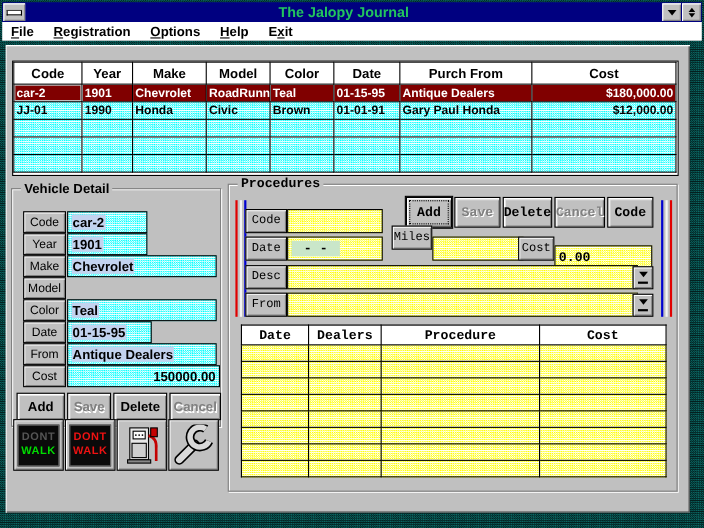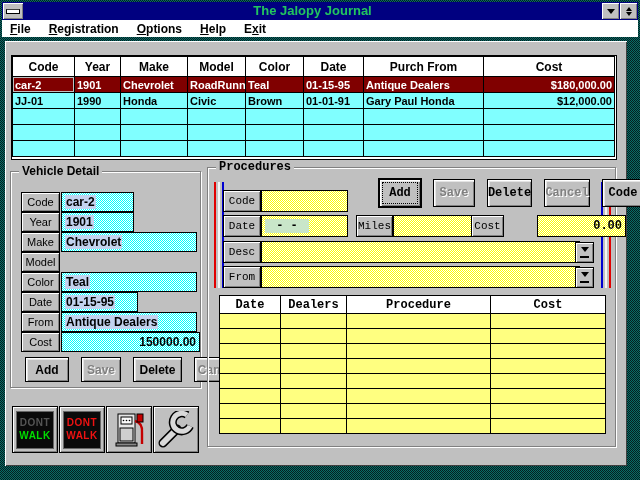--- a/index.html
+++ b/index.html
@@ -50,21 +50,21 @@
   .lbl{position:absolute;background:#c0c0c0;border:1px solid #000;
     box-shadow:inset 1px 1px 0 #fff, inset -1px -1px 0 #808080;
     font-size:11px;color:#000;display:flex;align-items:center;justify-content:center;}
   .fld{position:absolute;border:1px solid #000;font-size:12px;font-weight:bold;color:#000;
     display:flex;align-items:center;padding:0 3px;white-space:nowrap;overflow:hidden;}
   .hlb{background:var(--highlight_blue,#c3d3ef);padding:0 1px;}
   .hlg{background:var(--highlight_green,#c9e6c9);padding:0 1px;min-width:42px;text-align:center;}
   
   .btn{background:#c0c0c0;border:1px solid #000;
     box-shadow:inset 1px 1px 0 #fff, inset 2px 2px 0 #e4e4e4, inset -1px -1px 0 #808080;
-    font-size:12px;font-weight:bold;color:#000;display:flex;align-items:center;justify-content:center;cursor:default;margin-left:10px;}
+    font-size:12px;font-weight:bold;color:#000;display:flex;align-items:center;justify-content:center;cursor:default;}
   .dis{color:#808080;text-shadow:1px 1px 0 #fff;}
   .focus{outline:1px dotted #000;outline-offset:-4px;box-shadow:inset 1px 1px 0 #fff, inset 2px 2px 0 #e4e4e4, inset -1px -1px 0 #808080,0 0 0 1px #000;}
   
   .stripes{position:absolute;display:flex;}
   .stripes i{display:block;width:2px;height:100%;margin-right:2px;}
   .s-red{background:#e00000;} .s-blue{background:#0000d0;} .s-wht{background:#f4f4f4;}
   
   .combo{position:absolute;width:17px;height:19px;background:#c0c0c0;border:1px solid #000;
     box-shadow:inset 1px 1px 0 #fff, inset -1px -1px 0 #808080;
     display:flex;flex-direction:column;align-items:center;justify-content:center;}
@@ -234,21 +234,21 @@
         </div>
 
       <div style="position:absolute;left:4px;top:185px;display:flex;">
         <div class="btn" style="width:42px;height:23px;margin-right:2px;">Add</div>
         <div class="btn dis" style="width:38px;height:23px;margin-right:2px;">Save</div>
         <div class="btn" style="width:47px;height:23px;margin-right:2px;">Delete</div>
         <div class="btn dis" style="width:45px;height:23px;">Cancel</div>
       </div>
     </div>
 
-    <div class="iconrow" style="left:7px;top:365px;">
+    <div class="iconrow" style="left:7px;top:340px;">
       <div class="iconbtn">
         <div class="sign">
           <span class="dim">DONT</span>
           <span class="grn">WALK</span>
         </div>
       </div>
       <div class="iconbtn">
         <div class="sign">
           <span class="red">DONT</span>
           <span class="red">WALK</span>
@@ -302,26 +302,26 @@
 
       <div class="lbl" style="left:15px;top:22px;width:36px;height:20px;">Code</div>
       <div class="fld yellowbg" style="left:53px;top:22px;width:79px;height:20px;">
           <span></span>
         </div>
 
       <div class="lbl" style="left:15px;top:47px;width:36px;height:20px;">Date</div>
       <div class="fld yellowbg" style="left:53px;top:47px;width:79px;height:20px;">
           <span class="hlg">-  -</span>
         </div>
-      <div class="lbl" style="left:148px;top:47px;width:35px;height:20px;">Miles</div>
+      <div class="lbl" style="left:148px;top:37px;width:35px;height:20px;">Miles</div>
       <div class="fld yellowbg" style="left:185px;top:47px;width:75px;height:20px;">
           <span></span>
         </div>
       <div class="lbl" style="left:263px;top:47px;width:31px;height:20px;">Cost</div>
-      <div class="fld yellowbg" style="left:296px;top:47px;width:81px;height:20px;justify-content:flex-end;margin-left:33px;">
+      <div class="fld yellowbg" style="left:296px;top:55px;width:81px;height:20px;justify-content:flex-start;">
           <span>0.00</span>
         </div>
 
       <div class="lbl" style="left:15px;top:73px;width:36px;height:20px;">Desc</div>
       <div class="fld yellowbg" style="left:53px;top:73px;width:311px;height:20px;">
           <span></span>
         </div>
       <div class="combo" style="left:367px;top:74px;">
           <span class="a"></span>
           <span class="b"></span>

